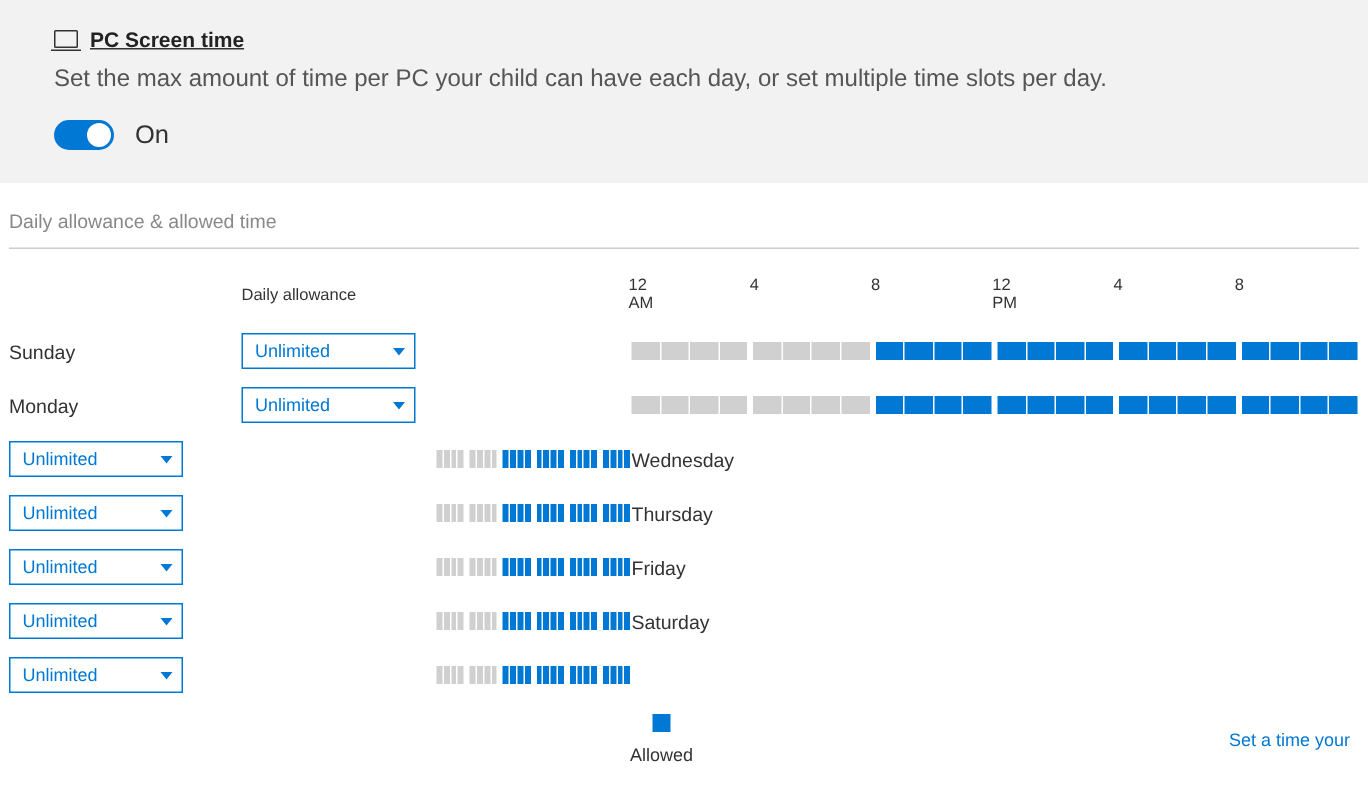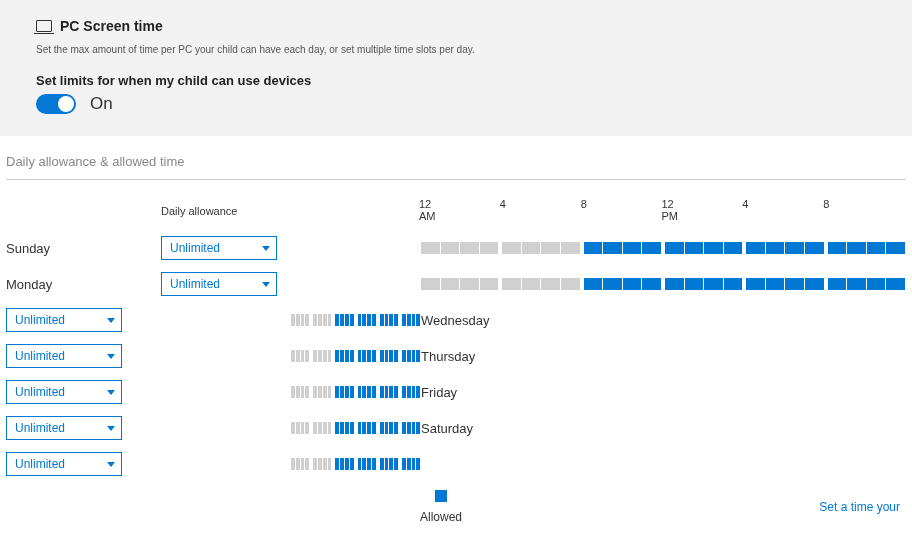--- a/index.html
+++ b/index.html
@@ -12,37 +12,38 @@
     }
     .header-panel {
       background: #f2f2f2;
       padding: 18px 20px 22px 36px;
     }
     .title-row {
       display: flex;
       align-items: center;
       gap: 8px;
       margin-bottom: 10px;
+      text-decoration: underline;
     }
     .pc-icon {
       width: 16px; height: 12px;
       border: 1.5px solid #333;
       border-radius: 1px;
       position: relative;
     }
     .pc-icon::after {
       content: "";
       position: absolute;
       left: -3px; right: -3px;
       bottom: -3px;
       height: 1.5px;
       background: #333;
     }
     .title-text { font-size: 14px; font-weight: 600; color: #222; }
-    .subtitle { color: #555; margin-bottom: 18px; font-size: 10px; }
+    .subtitle { color: #555; margin-bottom: 18px; font-size: 16px; }
     .toggle-label { font-size: 13px; font-weight: 600; color: #222; margin-bottom: 6px; }
     .toggle-row { display: flex; align-items: center; gap: 14px; }
     .toggle {
       width: 40px; height: 20px;
       background: #0078d4;
       border-radius: 10px;
       position: relative;
       cursor: pointer;
     }
     .toggle::after {
@@ -128,21 +129,20 @@
   </style>
 </head>
 <body>
 
 <div class="header-panel">
   <div class="title-row">
     <span class="pc-icon"></span>
     <span class="title-text">PC Screen time</span>
   </div>
   <div class="subtitle">Set the max amount of time per PC your child can have each day, or set multiple time slots per day.</div>
-  <div class="toggle-label">Set limits for when my child can use devices</div>
   <div class="toggle-row">
     <div class="toggle"></div>
     <span class="toggle-state">On</span>
   </div>
 </div>
 
 <div class="section-label">Daily allowance &amp; allowed time</div>
 <div class="divider"></div>
 
 <div class="grid" id="schedule-grid">

